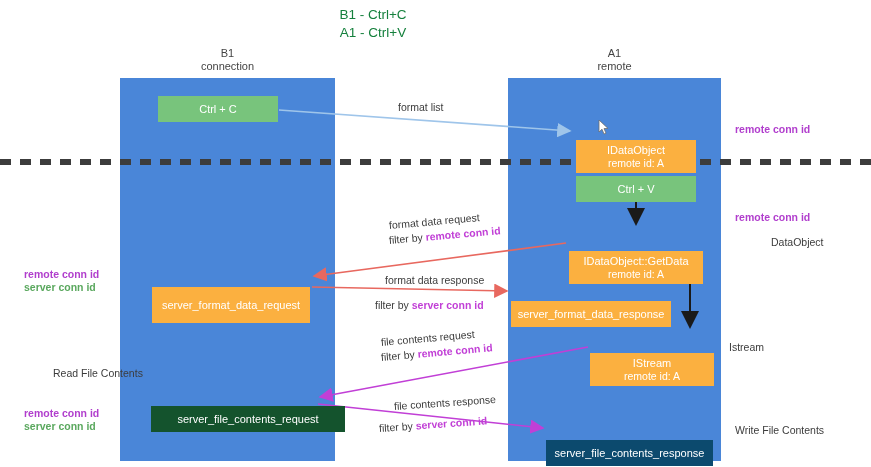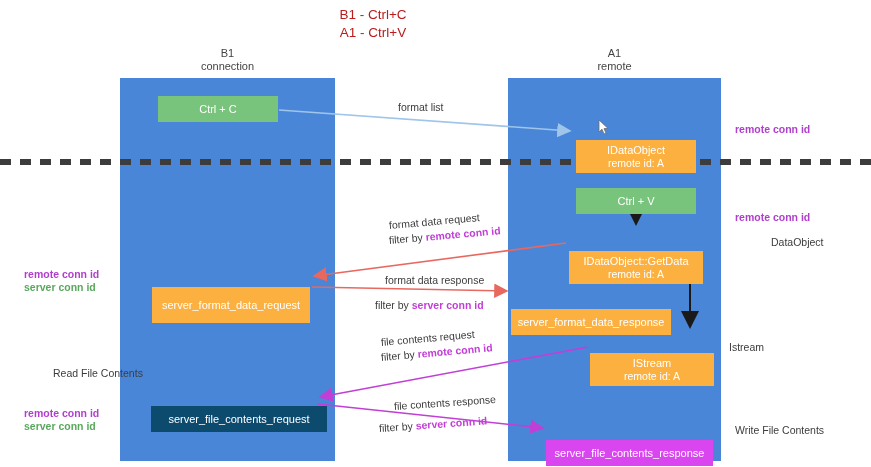--- a/index.html
+++ b/index.html
@@ -50,21 +50,21 @@
     white-space:nowrap;
   }
   .side-label.black{color:#3c3c3c;}
   .side-label.purple{color:#b13ecd;font-weight:bold;}
   .side-label.green{color:#5aa85e;font-weight:bold;}
 
   .title{
     position:absolute;left:0;top:6px;width:746px;
     text-align:center;
     font-size:13.5px;line-height:18px;
-    color:#b91c1c;
+    color:#15803d;
     white-space:pre-line;
   }
 
   .cursor-glyph{
     position:absolute;
     width:11px;height:15px;
     pointer-events:none;
   }
 </style>
 </head>
@@ -119,47 +119,47 @@
 
   <div class="node green" id="node0" style="left: 158px; top: 96px; width: 120px; height: 26px; background: rgb(120, 196, 124);">
     <span>Ctrl + C</span>
   </div>
 
   <div class="node orange" id="node1" style="left: 576px; top: 117px; width: 120px; height: 33px; background: rgb(251, 176, 64);">
     <span>IDataObject</span>
     <span class="l2">remote id: A</span>
   </div>
 
-  <div class="node green" id="node2" style="left: 576px; top: 188px; width: 120px; height: 26px; background: rgb(120, 196, 124);">
+  <div class="node green" id="node2" style="left: 576px; top: 176px; width: 120px; height: 26px; background: rgb(120, 196, 124);">
     <span>Ctrl + V</span>
   </div>
 
   <div class="node orange" id="node3" style="left: 569px; top: 228px; width: 134px; height: 33px; background: rgb(251, 176, 64);">
     <span>IDataObject::GetData</span>
     <span class="l2">remote id: A</span>
   </div>
 
   <div class="node orange" id="node4" style="left: 152px; top: 264px; width: 158px; height: 36px; background: rgb(251, 176, 64);">
     <span>server_format_data_request</span>
   </div>
 
-  <div class="node orange" id="node5" style="left: 511px; top: 286px; width: 160px; height: 26px; background: rgb(251, 176, 64); text-align: right;">
+  <div class="node orange" id="node5" style="left: 511px; top: 278px; width: 160px; height: 26px; background: rgb(251, 176, 64); text-align: right;">
     <span>server_format_data_response</span>
   </div>
 
   <div class="node orange" id="node6" style="left: 590px; top: 330px; width: 124px; height: 33px; background: rgb(251, 176, 64);">
     <span>IStream</span>
     <span class="l2">remote id: A</span>
   </div>
 
-  <div class="node orange" id="node7" style="left: 151px; top: 383px; width: 176px; height: 26px; background: #0c4a6e;">
+  <div class="node orange" id="node7" style="left: 151px; top: 383px; width: 194px; height: 26px; background: #14532d;">
     <span>server_file_contents_request</span>
   </div>
 
-  <div class="node orange" id="node8" style="left: 546px; top: 417px; width: 167px; height: 26px; background: #d946ef;">
+  <div class="node orange" id="node8" style="left: 546px; top: 417px; width: 167px; height: 26px; background: #0c4a6e;">
     <span>server_file_contents_response</span>
   </div>
 
   <svg class="cursor-glyph" style="left:598px;top:120px;" viewBox="0 0 11 15">
     <path d="M1,0 L1,12 L4,9.2 L6,14 L8,13.2 L6,8.6 L10,8.4 z" fill="#ffffff" stroke="#6d6d6d" stroke-width="0.8"></path>
   </svg>
 
   <div class="edge-label" id="el0" style="left: 398px; top: 101px; transform-origin: left center;">
     <span>format list</span>
   </div>

